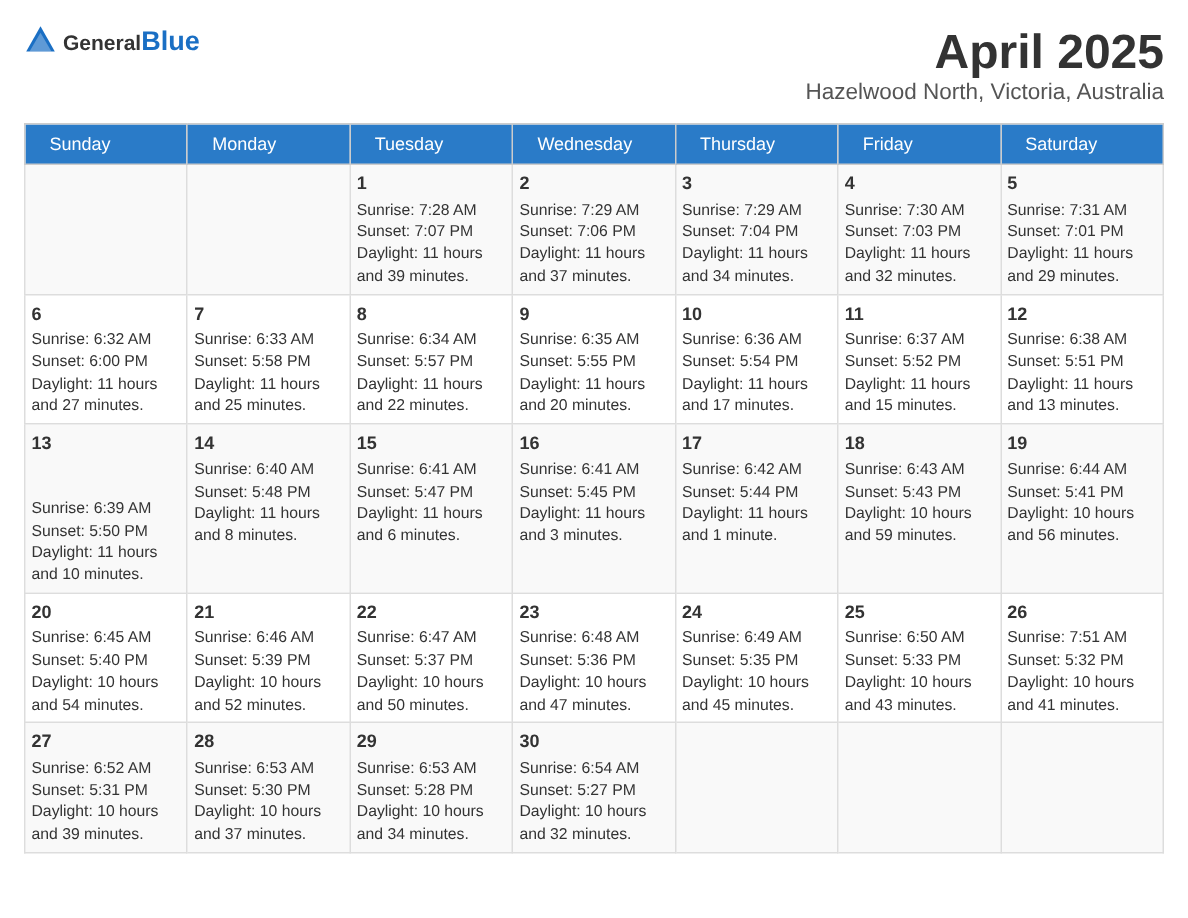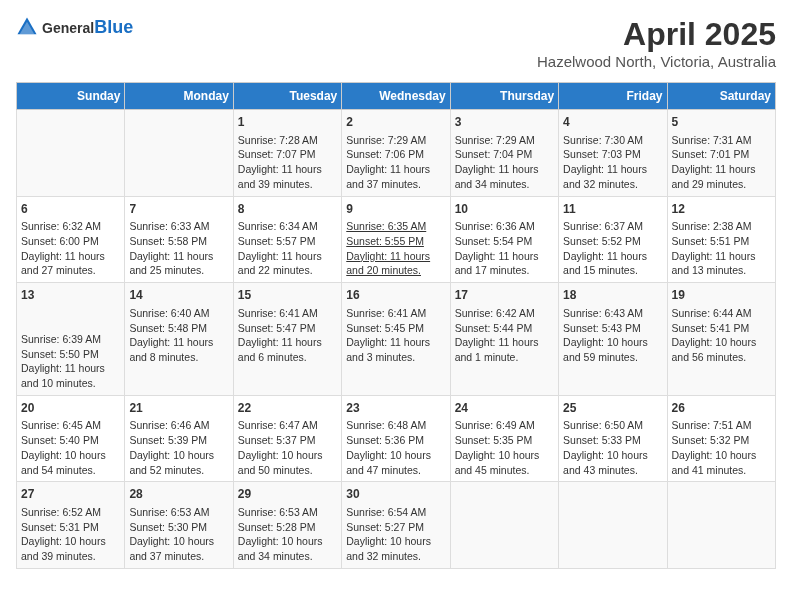--- a/index.html
+++ b/index.html
@@ -38,24 +38,24 @@
       color: #555;
     }
     table {
       width: 100%;
       border-collapse: collapse;
       font-size: 11px;
     }
     thead tr th {
       background-color: #2a7bc8;
       color: #fff;
-      padding: 6px 4px;
-      text-align: right;
+      padding: 6px 16px;
+      text-align: left;
       font-size: 12px;
-      font-weight: bold;
+      font-weight: normal;
       border: 1px solid #ccc;
     }
     tbody tr td {
       vertical-align: top;
       padding: 4px 4px;
       border: 1px solid #ddd;
       color: #333;
       line-height: 1.4;
       min-height: 70px;
       width: calc(100% / 7);
@@ -160,39 +160,39 @@
 Daylight: 11 hours and 25 minutes.</div>
         </td>
         <td>
           <span class="day-number">8</span>
           <div class="day-info" style="white-space: pre-line;">Sunrise: 6:34 AM
 Sunset: 5:57 PM
 Daylight: 11 hours and 22 minutes.</div>
         </td>
         <td>
           <span class="day-number">9</span>
-          <div class="day-info" style="white-space: pre-line; text-decoration: underline;">Sunrise: 6:35 AM
+          <div class="day-info" style="white-space: pre-line;">Sunrise: 6:35 AM
 Sunset: 5:55 PM
 Daylight: 11 hours and 20 minutes.</div>
         </td>
         <td>
           <span class="day-number">10</span>
           <div class="day-info" style="white-space: pre-line;">Sunrise: 6:36 AM
 Sunset: 5:54 PM
 Daylight: 11 hours and 17 minutes.</div>
         </td>
         <td>
           <span class="day-number">11</span>
           <div class="day-info" style="white-space: pre-line;">Sunrise: 6:37 AM
 Sunset: 5:52 PM
 Daylight: 11 hours and 15 minutes.</div>
         </td>
         <td>
           <span class="day-number">12</span>
-          <div class="day-info" style="white-space: pre-line;">Sunrise: 2:38 AM
+          <div class="day-info" style="white-space: pre-line;">Sunrise: 6:38 AM
 Sunset: 5:51 PM
 Daylight: 11 hours and 13 minutes.</div>
         </td>
       </tr>
       <tr>
         <td>
           <span class="day-number">13</span>
           <div class="day-info" style="white-space: pre-line; margin-top: 28px;">Sunrise: 6:39 AM
 Sunset: 5:50 PM
 Daylight: 11 hours and 10 minutes.</div>

